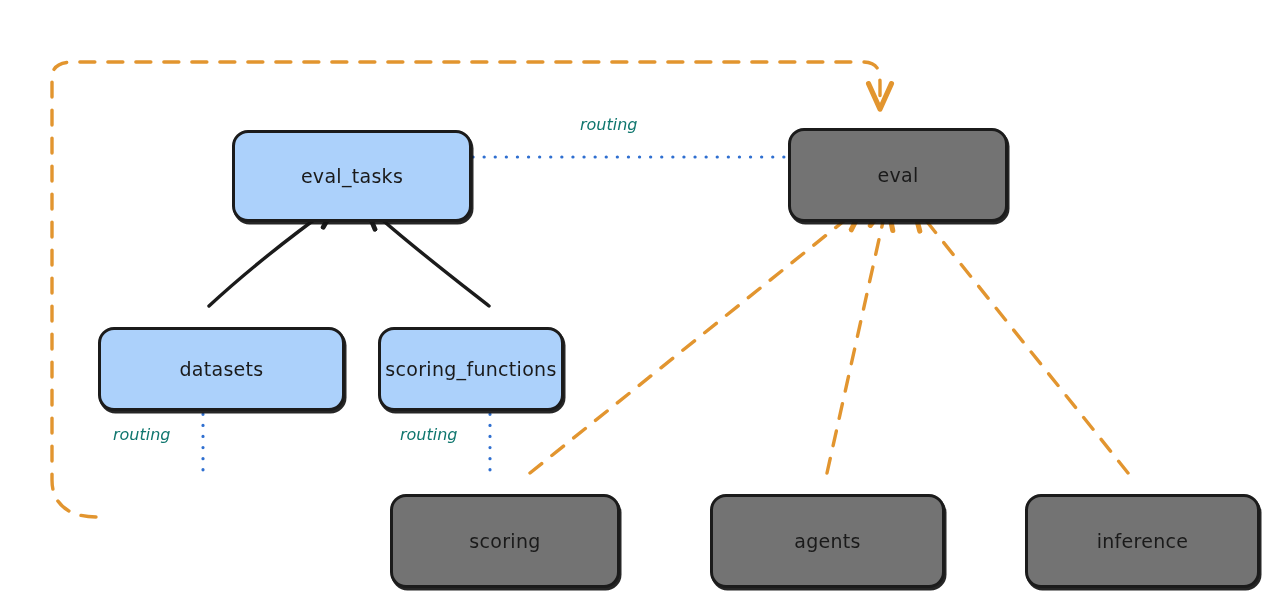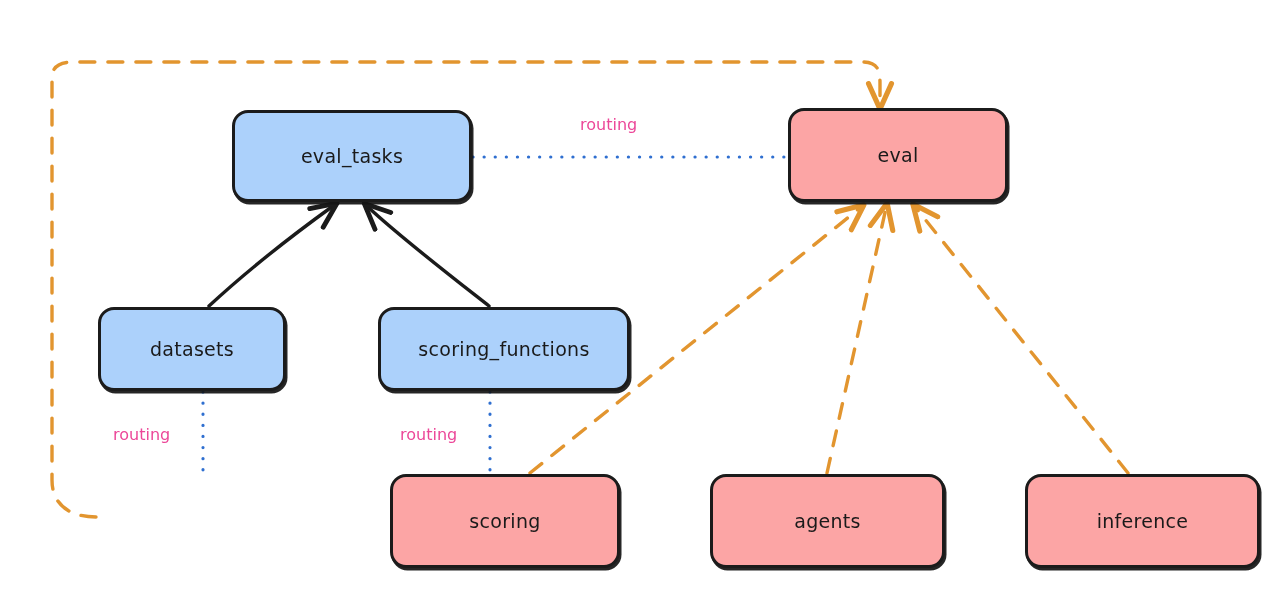--- a/index.html
+++ b/index.html
@@ -32,34 +32,36 @@
     align-items: center;
     justify-content: center;
     border: 3px solid #1b1b1b;
     border-radius: 16px;
     color: #1a1a1a;
     font-family: "DejaVu Sans", sans-serif;
     font-size: 19px;
     letter-spacing: 0.3px;
     text-align: center;
     box-shadow: 1.5px 2.5px 0 0 rgba(20,20,20,0.92);
+    margin-top: 20px;
   }
   .node.blue  { background: #acd1fb; }
-  .node.green { background: #fca5a5; }
+  .node.green { background: #737373; }
   .node-label {
     pointer-events: none;
     user-select: none;
   }
   .edge-label {
     position: absolute;
-    color: #ec4899;
+    color: #0f766e;
     font-family: "DejaVu Sans", sans-serif;
     font-size: 16px;
     white-space: nowrap;
     user-select: none;
+    font-style: italic;
   }
 </style>
 </head>
 <body>
 
 <div id="canvas">
 
   <svg id="edges" viewBox="0 0 1280 596" width="1280" height="596" xmlns="http://www.w3.org/2000/svg">
     <defs>
       <marker id="arrow-black" viewBox="0 0 12 12" refX="9" refY="6" markerWidth="9" markerHeight="9" orient="auto-start-reverse">
@@ -91,25 +93,25 @@
   </svg>
 
   <div class="node blue" style="left:232px; top:110px; width:240px; height:92px;">
     <span class="node-label">eval_tasks</span>
   </div>
 
   <div class="node green" style="left:788px; top:108px; width:220px; height:94px;">
     <span class="node-label">eval</span>
   </div>
 
-  <div class="node blue" style="left:98px; top:307px; width:188px; height:84px;">
+  <div class="node blue" style="left:98px; top:307px; width:247px; height:84px;">
     <span class="node-label">datasets</span>
   </div>
 
-  <div class="node blue" style="left:378px; top:307px; width:252px; height:84px;">
+  <div class="node blue" style="left:378px; top:307px; width:186px; height:84px;">
     <span class="node-label">scoring_functions</span>
   </div>
 
 
   <div class="node green" style="left:710px; top:474px; width:235px; height:94px;">
     <span class="node-label">agents</span>
   </div>
 
   <div class="node green" style="left:390px; top:474px; width:230px; height:94px;">
     <span class="node-label">scoring</span>

